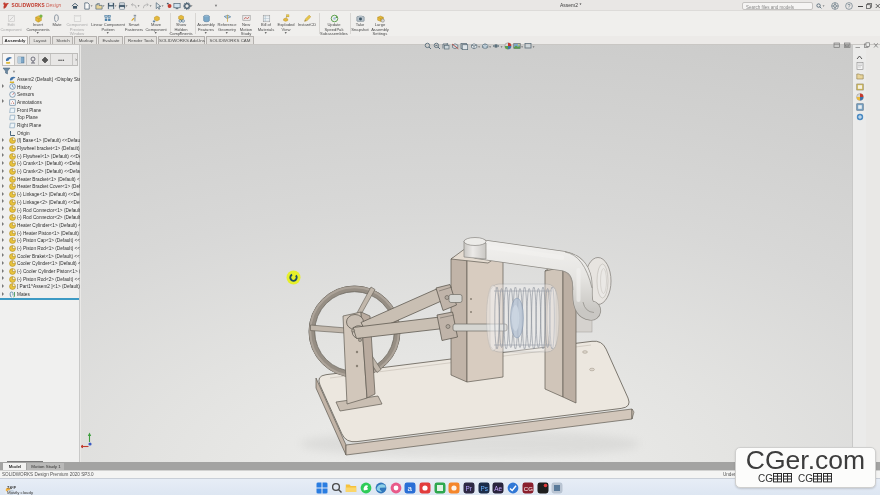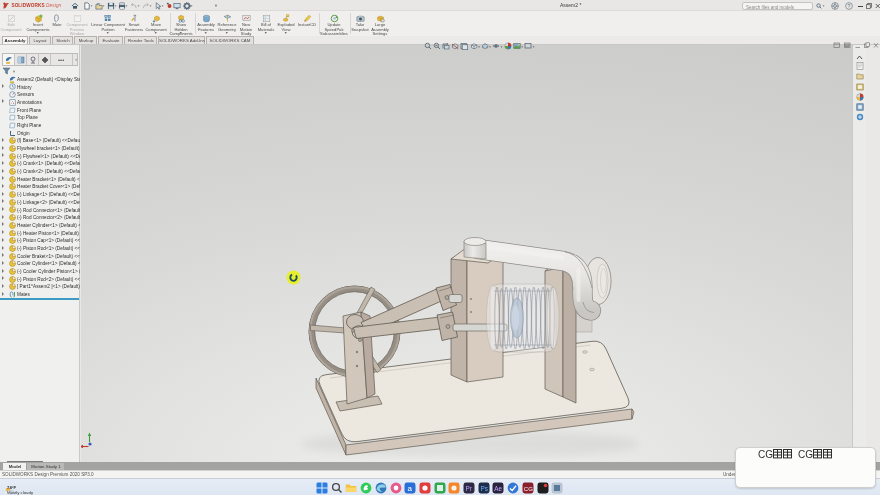--- a/index.html
+++ b/index.html
@@ -996,20 +996,21 @@
         <rect x="0.5" y="0.5" width="11" height="11" rx="2.4" fill="#1e1e1e"></rect>
         <circle cx="8.5" cy="3.5" r="1.8" fill="#e23c3c"></circle>
       </svg>
       <svg class="tkic" style="left:551.2px" viewBox="0 0 12 12">
         <rect x="0.5" y="0.5" width="11" height="11" rx="2.4" fill="#b9c4d2"></rect>
         <rect x="3" y="3" width="6" height="6" fill="#5a7a9a"></rect>
       </svg>
     </div>
 
 <div id="wm">
+      <div class="l1">CGer.com</div>
       <div class="l2" id="wml2">
         <svg width="96" height="10" viewBox="0 0 96 10" style="margin-top:1px;">
           <text x="0" y="8.6" font-size="10" fill="#2e2e2e" font-family="Liberation Sans">CG</text>
           <g transform="translate(15,0)">
             <rect x="0.5" y="0.5" width="8" height="8.4" fill="none" stroke="#2e2e2e" stroke-width="1"></rect>
             <path d="M0.5 3.2 H8.5 M0.5 6 H8.5 M4.5 0.5 V8.9" stroke="#2e2e2e" stroke-width="1"></path>
           </g>
           <g transform="translate(25,0)">
             <rect x="0.5" y="0.5" width="8" height="8.4" fill="none" stroke="#2e2e2e" stroke-width="1"></rect>
             <path d="M0.5 3.2 H8.5 M0.5 6 H8.5 M4.5 0.5 V8.9" stroke="#2e2e2e" stroke-width="1"></path>

